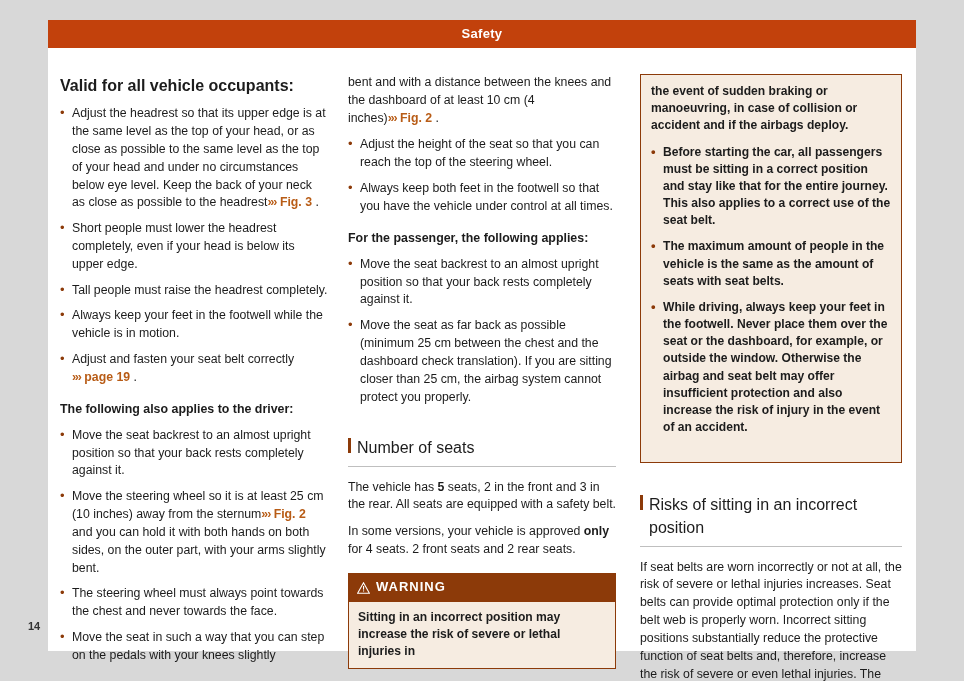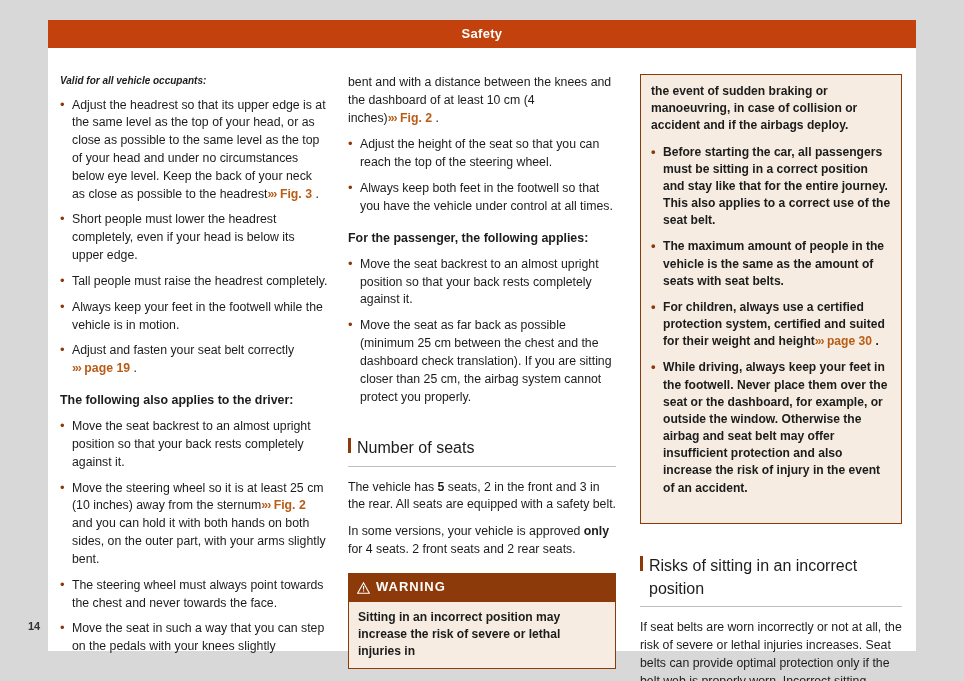--- a/index.html
+++ b/index.html
@@ -60,22 +60,21 @@
   }
   .col1 { left: 12px; }
   .col2 { left: 300px; }
   .col3 { left: 592px; width: 262px; }
 
   p { margin: 0 0 9px 0; }
 
   .hd {
     font-weight: bold;
     margin: 0 0 8px 0;
-    font-size: 10px;
-    font-style: italic;
+    font-size: 16px;
   }
   .hd2 {
     font-weight: bold;
     margin: 14px 0 8px 0;
     font-size: 12.4px;
   }
   .bullet {
     position: relative;
     padding-left: 12px;
     margin: 0 0 8px 0;
@@ -255,23 +254,20 @@
         </div>
         <div class="warning-body">Sitting in an incorrect position may increase the risk of severe or lethal injuries in</div>
       </div>
     </div>
 
     <div class="col col3">
       <div class="warnbox-cont">
         <p>the event of sudden braking or manoeuvring, in case of collision or accident and if the airbags deploy.</p>
         <p class="bullet">Before starting the car, all passengers must be sitting in a correct position and stay like that for the entire journey. This also applies to a correct use of the seat belt.</p>
         <p class="bullet">The maximum amount of people in the vehicle is the same as the amount of seats with seat belts.</p>
-        <p class="bullet">
-          <span>For children, always use a certified protection system, certified and suited for their weight and height</span><span class="arrows">»›</span>&nbsp;<span class="ref">page 30</span> .
-        </p>
         <p class="bullet">While driving, always keep your feet in the footwell. Never place them over the seat or the dashboard, for example, or outside the window. Otherwise the airbag and seat belt may offer insufficient protection and also increase the risk of injury in the event of an accident.</p>
       </div>
 
       <div class="sec">
         <div class="sec-title">
           <span class="sec-tick"></span>
           <span>Risks of sitting in an incorrect position</span>
         </div>
         <div class="sec-rule"></div>
       </div>

